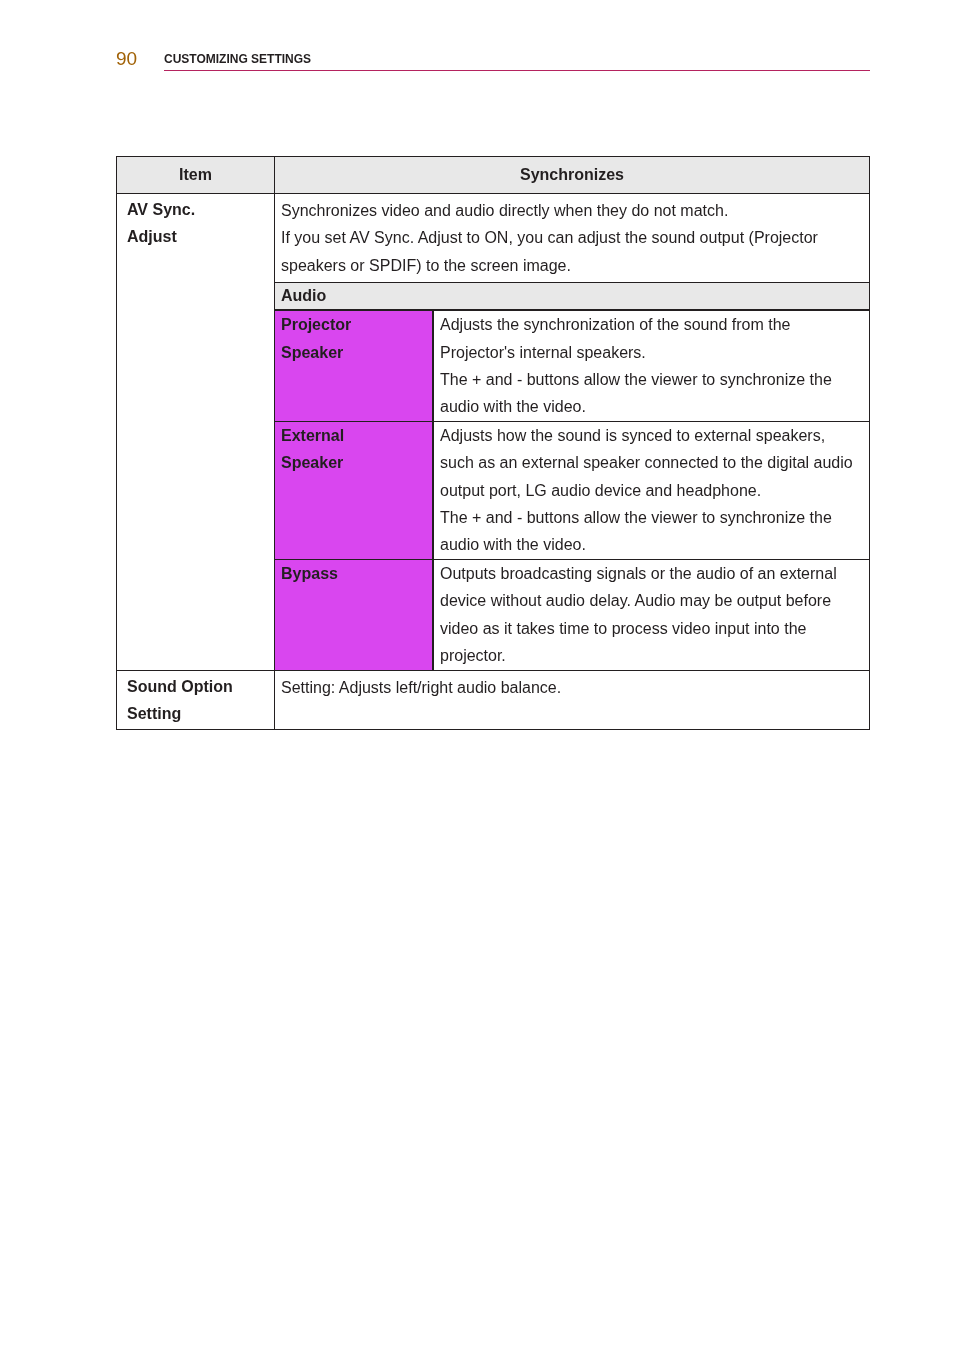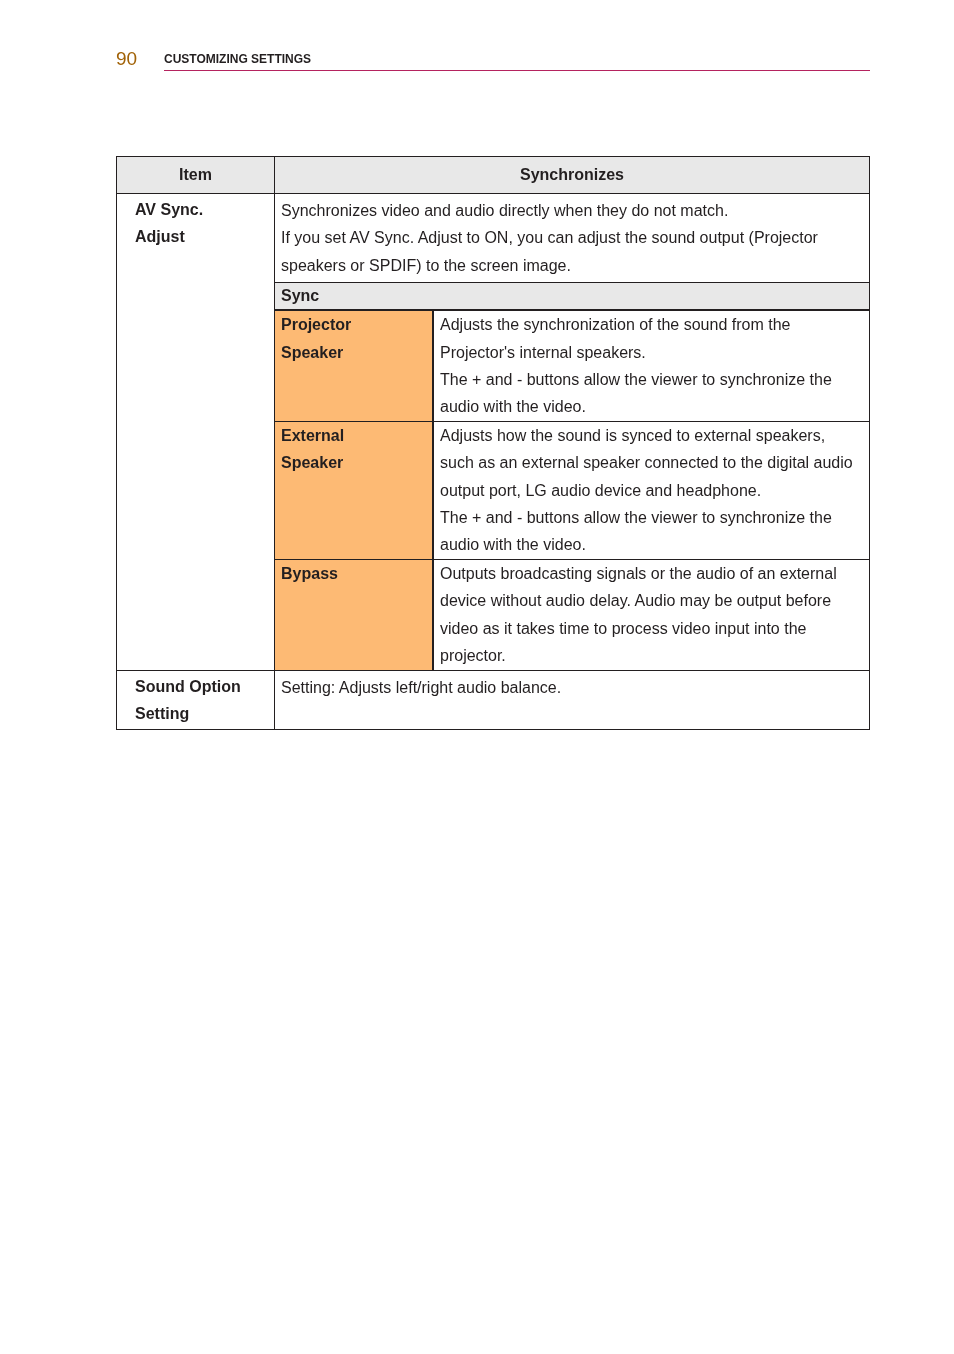--- a/index.html
+++ b/index.html
@@ -3,24 +3,24 @@
 <meta charset="utf-8">
 <style>
   html, body { margin:0; padding:0; background:#fff; }
   body { width:954px; height:1354px; position:relative; font-family:"Liberation Sans", sans-serif; color:#231f20; }
   .page-num { position:absolute; left:116px; top:48px; font-size:19px; color:#a16207; }
   .section-title { position:absolute; left:164px; top:52px; font-size:12px; font-weight:bold; letter-spacing:0px; }
   .rule { position:absolute; left:164px; top:70px; width:706px; height:0; border-top:1.5px solid #b5235f; }
   table { position:absolute; left:116px; top:148px; width:754px; border-collapse:collapse; font-size:16px; line-height:27.4px;margin-top:8px; }
   td, th { border:1px solid #231f20; vertical-align:top; padding:0; }
   th { background:#e8e8e8; font-weight:bold; text-align:center; height:36px; vertical-align:middle; padding:0; }
-  .item { font-weight:bold; padding:2px 18px; }
+  .item { font-weight:bold; padding:2px 10px; }
   .desc { padding:3px 6px 3px 6px; }
   .mode { background:#e8e8e8; font-weight:bold; padding:0 6px; line-height:26px; border-bottom:2px solid #231f20; }
-  .sub-item { background:#fdba74; font-weight:bold; padding:0 6px; width:145px; border-right:2px solid #231f20; }
+  .sub-item { background:#d946ef; font-weight:bold; padding:0 6px; width:145px; border-right:2px solid #231f20; }
   .sub-desc { padding:0 6px; }
   b { font-weight:normal; }
 </style>
 </head>
 <body>
 
 <div class="page-num">90</div>
 <div class="section-title">CUSTOMIZING SETTINGS</div>
 <div class="rule"></div>
 
@@ -34,21 +34,21 @@
     <td rowspan="5" class="item">
       <div>AV Sync.</div>
       <div>Adjust</div>
     </td>
     <td colspan="2" class="desc">
       <div>Synchronizes video and audio directly when they do not match.</div>
       <div><span>If you set </span><b>AV Sync. Adjust</b><span> to </span><b>ON</b><span>, you can adjust the sound output (Projector speakers or SPDIF) to the screen image.</span></div>
     </td>
   </tr>
   <tr>
-    <td colspan="2" class="mode">Sync</td>
+    <td colspan="2" class="mode">Audio</td>
   </tr>
   <tr>
     <td class="sub-item">
       <div>Projector</div>
       <div>Speaker</div>
     </td>
     <td class="sub-desc">
       <div>Adjusts the synchronization of the sound from the Projector's internal speakers.</div>
       <div>The + and - buttons allow the viewer to synchronize the audio with the video.</div>
     </td>

